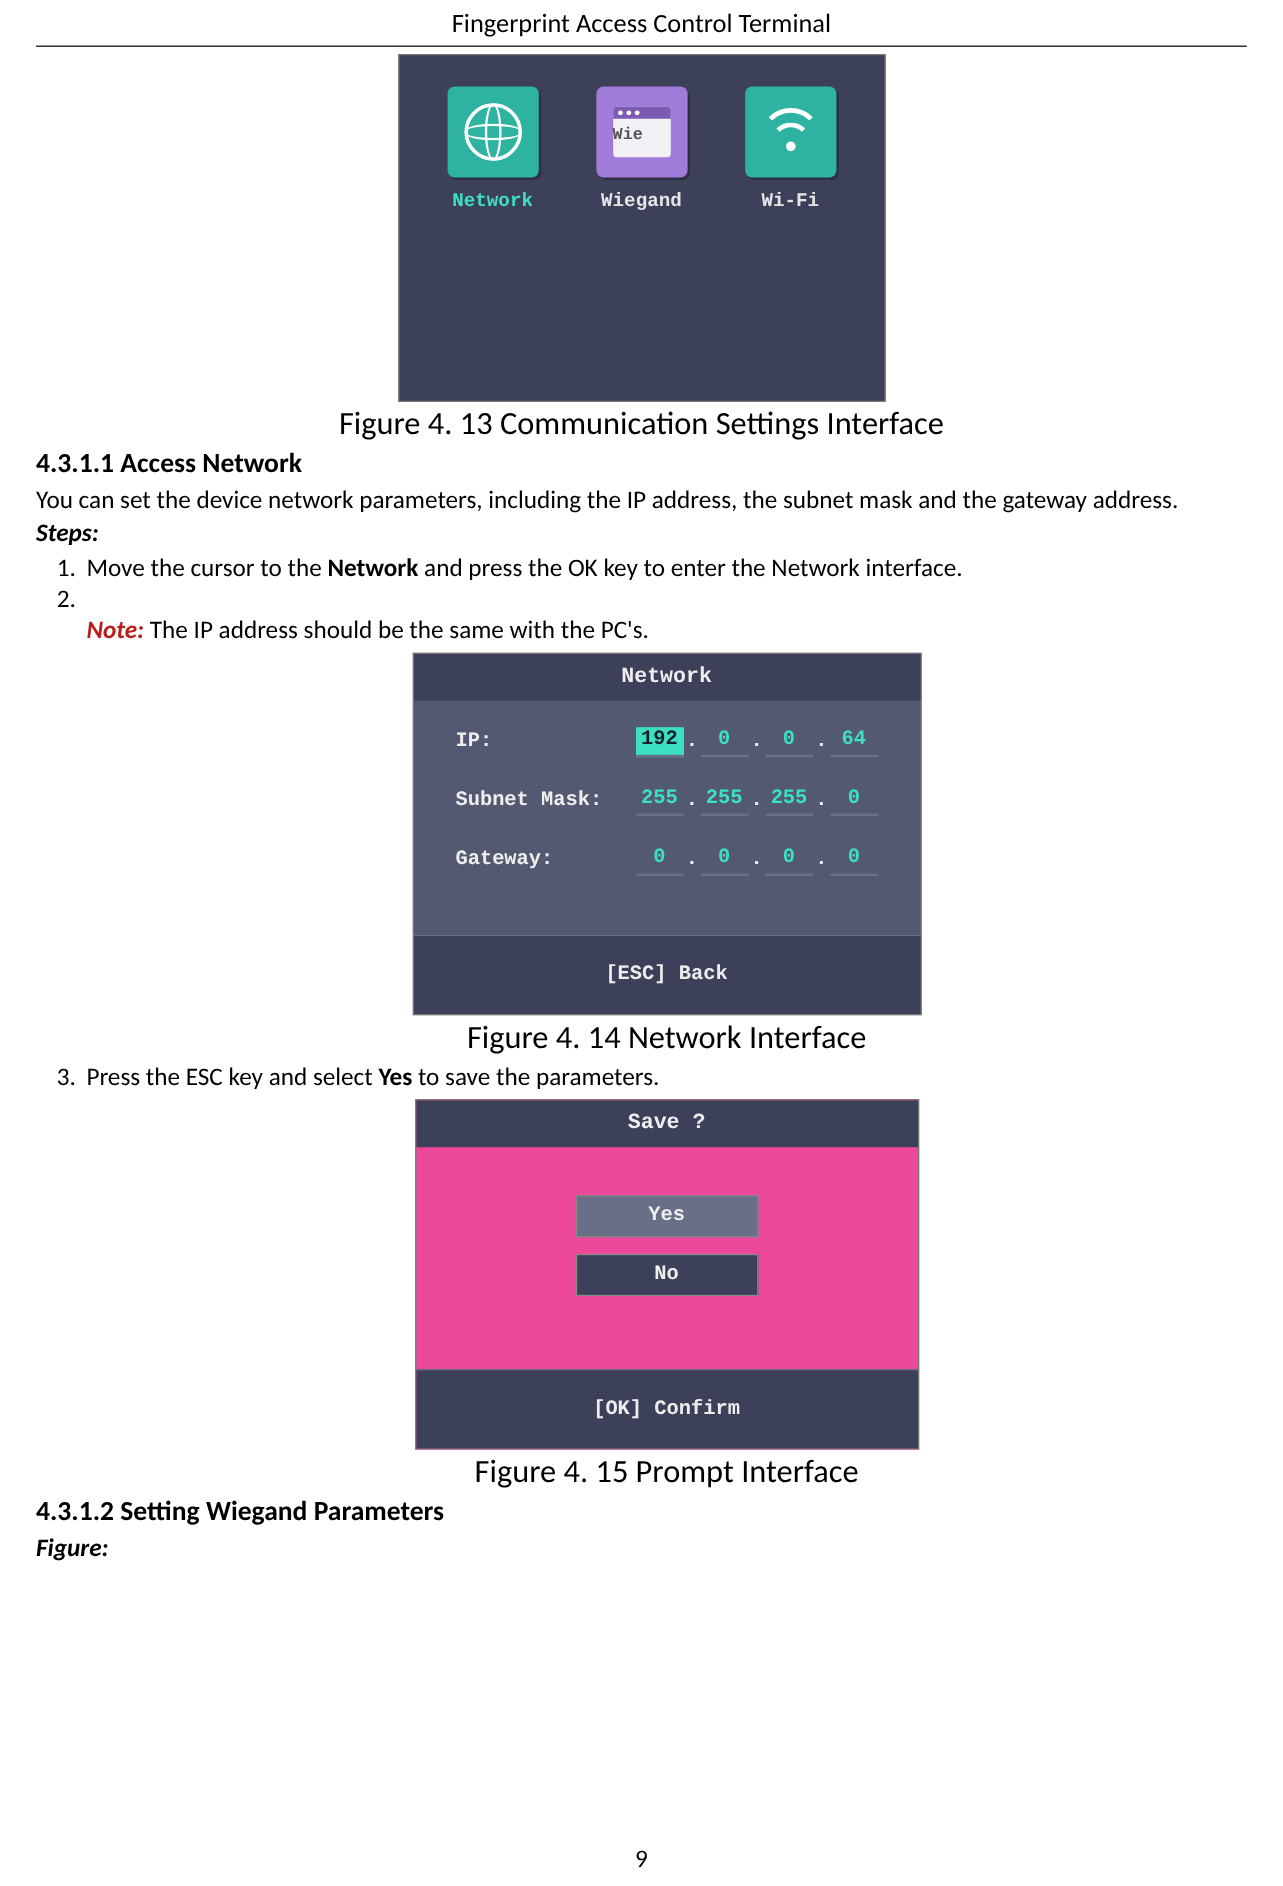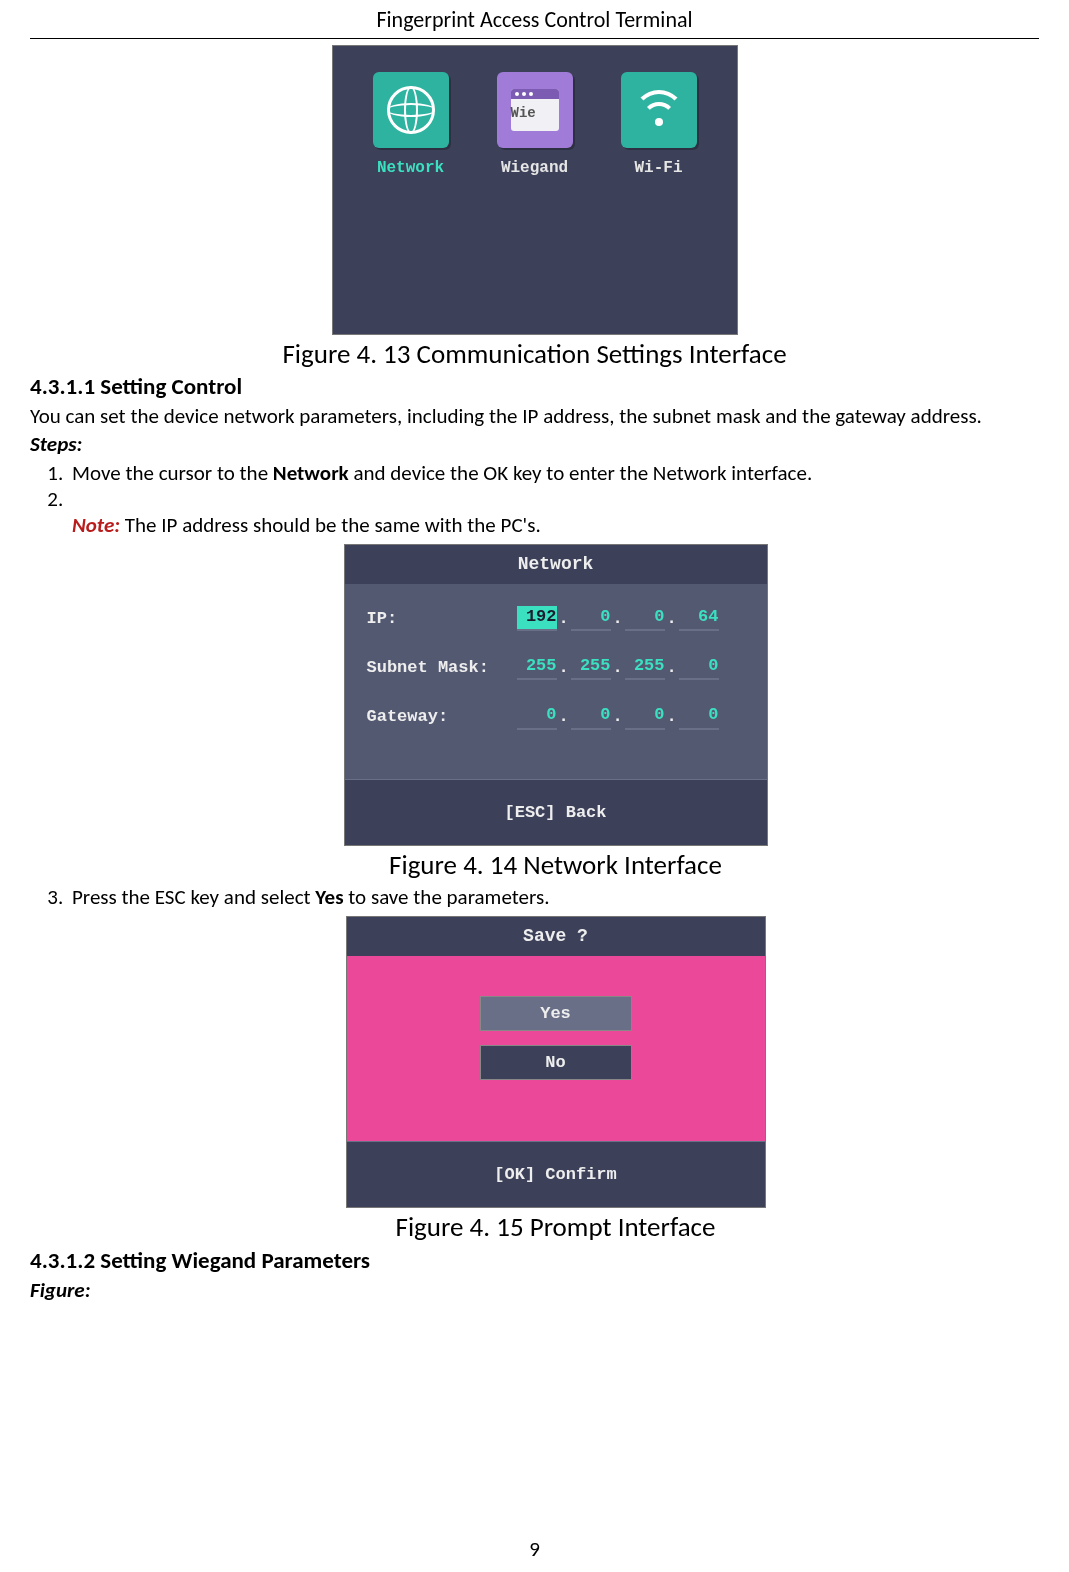--- a/index.html
+++ b/index.html
@@ -154,24 +154,25 @@
   }
   .ss2-body {
     padding: 22px 22px 0;
   }
   .ss2-row {
     display: flex;
     align-items: center;
     margin-bottom: 24px;
     font-size: 17px;
     font-weight: bold;
+    margin-left: 13px;
   }
   .ss2-label { width: 150px; }
   .ss2-oct {
-    width: 40px; text-align: right; color: #3be0c0; border-bottom: 2px solid #6a6f88; padding-bottom: 2px;
+    width: 40px; text-align: center; color: #3be0c0; border-bottom: 2px solid #6a6f88; padding-bottom: 2px;
   }
   .ss2-oct.sel { background: #3be0c0; color: #1a1d2d; }
   .ss2-dot { width: 14px; text-align: center; }
   .ss2-footer, .ss3-footer {
     position: absolute; bottom: 0; left:0; right:0;
     background: #3c4159; text-align: center; padding: 22px 0; font-weight: bold; font-size: 17px;
     border-top: 1px solid #6a6f88;
   }
 
   
@@ -227,27 +228,27 @@
                 <div class="arc2"></div>
                 <div class="dot"></div>
               </div>
           </div>
           <div class="ss1-label">Wi-Fi</div>
         </div>
       </div>
     </div>
     <div class="caption">Figure 4. 13  Communication Settings Interface</div>
 
-    <div class="h3">4.3.1.1 Setting Control</div>
+    <div class="h3">4.3.1.1 Access Network</div>
     <div class="para">You can set the device network parameters, including the IP address, the subnet mask and the gateway address.</div>
     <div class="para bold italic">Steps:</div>
 
     <ol class="steps">
       <li>
-        <span>Move the cursor to the </span><span class="bold">Network</span><span> and device the OK key to enter the Network interface.</span>
+        <span>Move the cursor to the </span><span class="bold">Network</span><span> and press the OK key to enter the Network interface.</span>
       </li>
       <li>
         <br>
         <span class="bold italic red">Note:</span><span> The IP address should be the same with the PC's.</span>
 
         
         <div class="screenshot ss2">
           <div class="ss2-title">Network</div>
           <div class="ss2-body">
             <div class="ss2-row">

